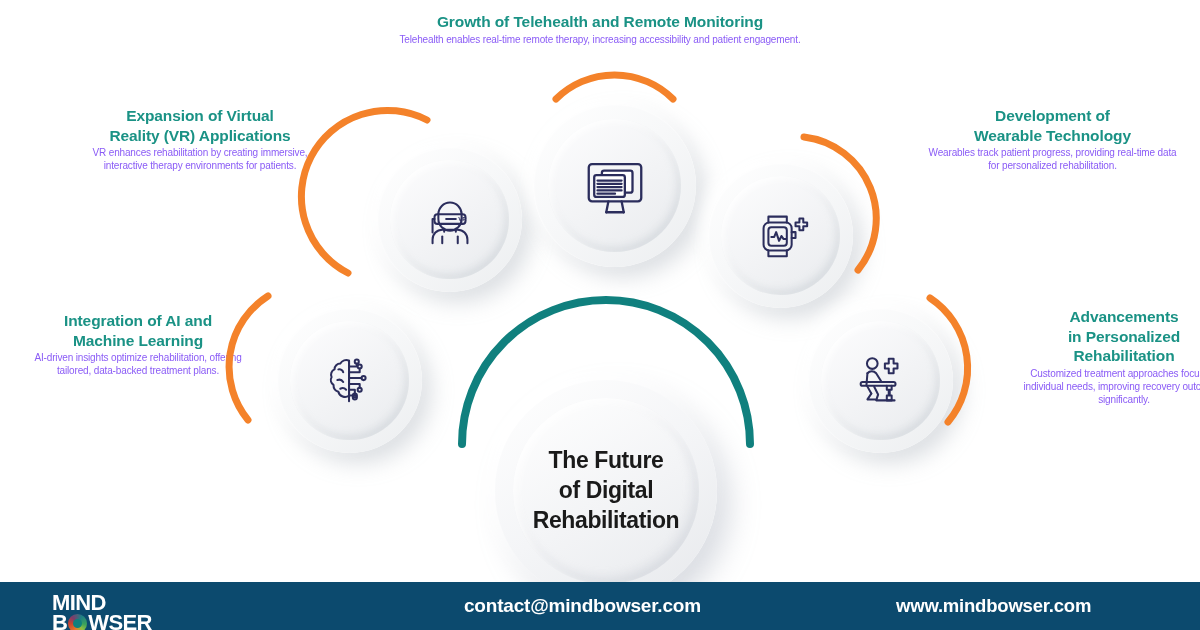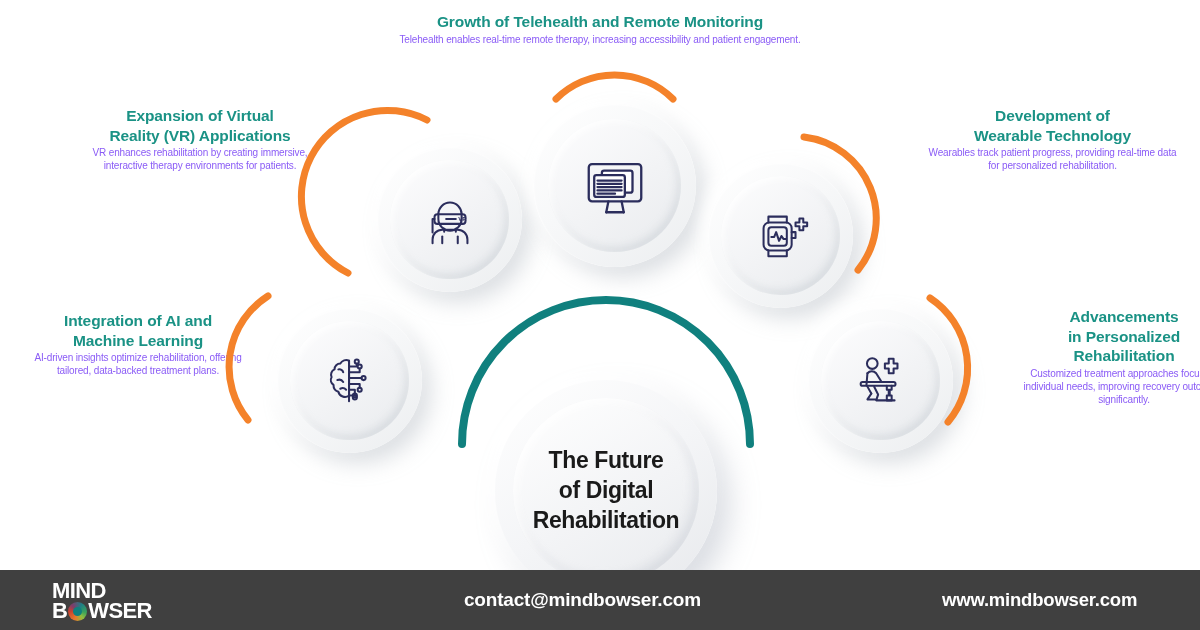--- a/index.html
+++ b/index.html
@@ -115,22 +115,22 @@
     left: 0; top: 0;
     width: 1200px; height: 630px;
     pointer-events: none;
     z-index: 2;
   }
 
   
   #footer {
     position: absolute;
     left: 0; bottom: 0;
-    width: 1200px; height: 60px;
-    background: #404040;
+    width: 1200px; height: 48px;
+    background: #0c4a6e;
     display: flex;
     align-items: center;
     z-index: 10;
   }
   #logo { position: absolute; left: 52px; top: 11px; width: 140px; }
   .logo-line {
     color: #ffffff;
     font-weight: bold;
     font-size: 22px;
     line-height: 0.93;
@@ -159,21 +159,21 @@
   #footer-email {
     position: absolute;
     left: 464px;
     color: #ffffff;
     font-weight: bold;
     font-size: 19px;
     letter-spacing: -0.2px;
   }
   #footer-site {
     position: absolute;
-    left: 942px;
+    left: 896px;
     color: #ffffff;
     font-weight: bold;
     font-size: 18.5px;
     letter-spacing: -0.2px;
   }
 </style>
 </head>
 <body>
 
 <div id="stage">

